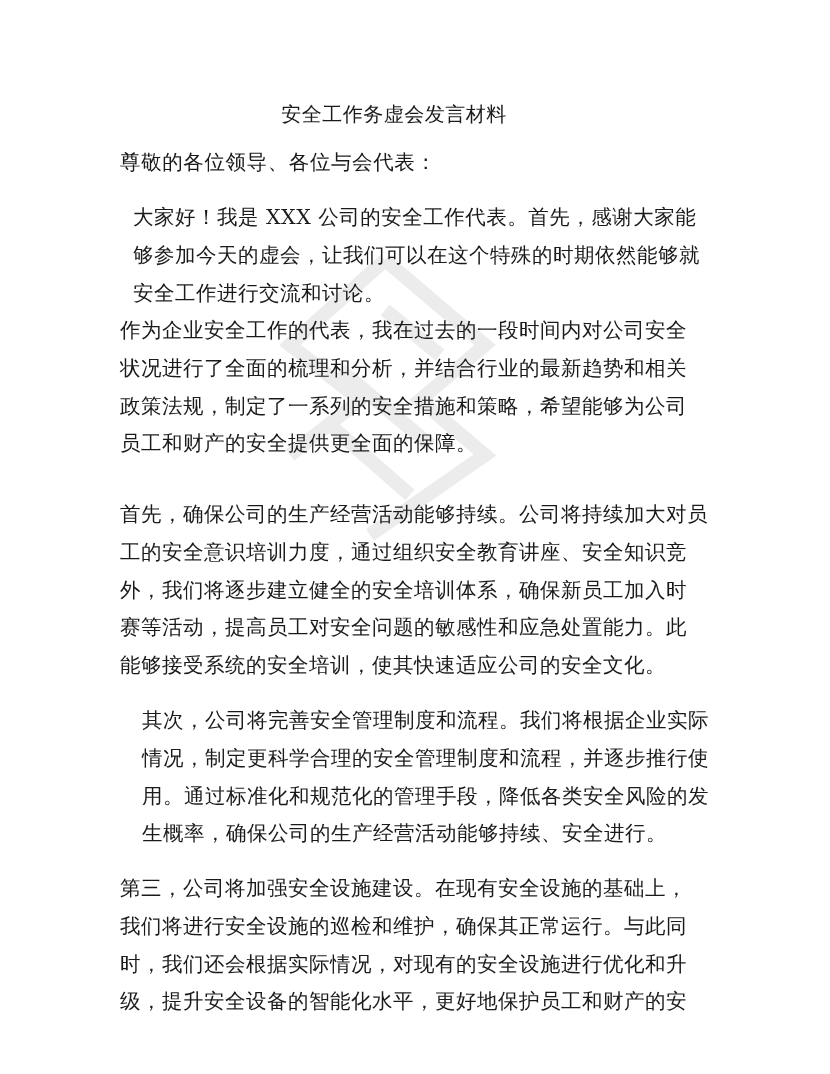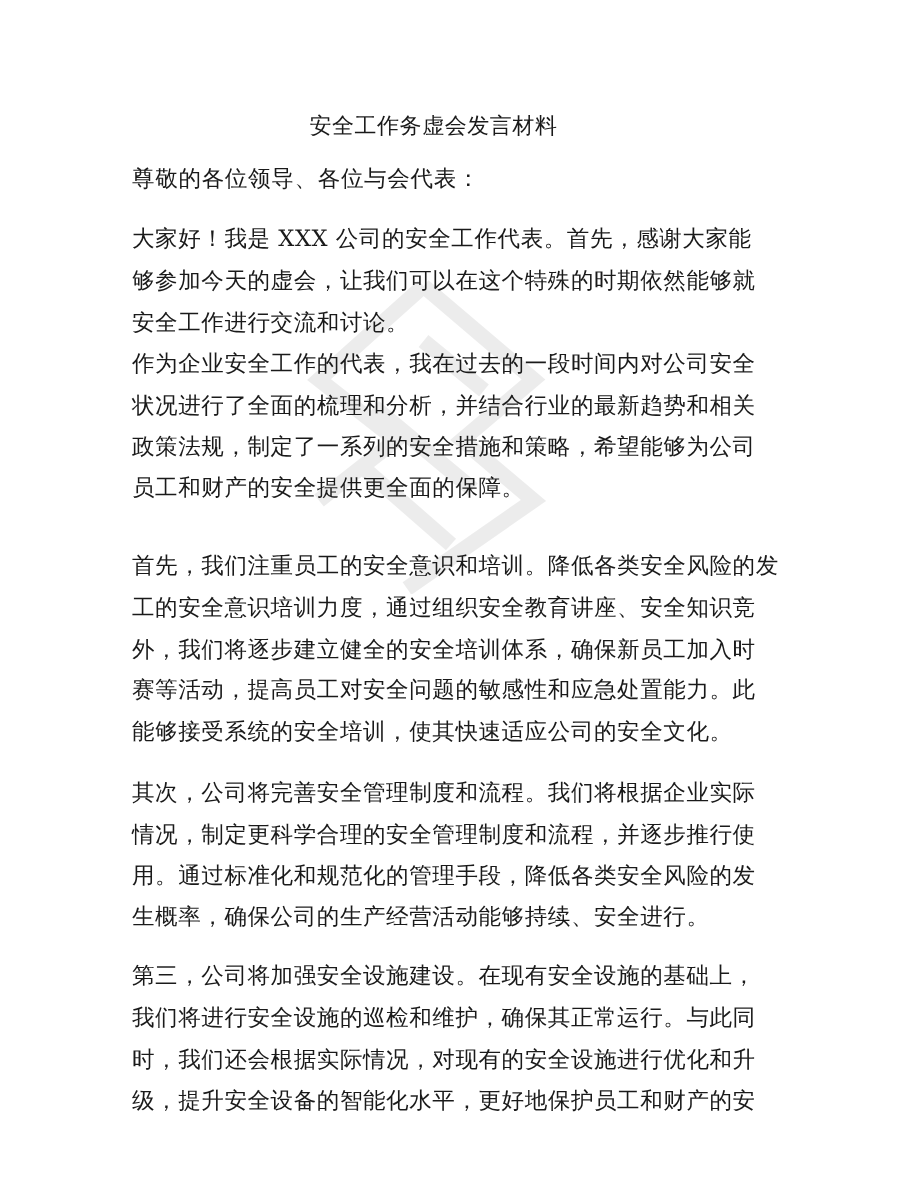--- a/index.html
+++ b/index.html
@@ -55,24 +55,24 @@
     left: 120px;
     width: 600px;
     font-size: 20.5px;
     line-height: 37.8px;
     letter-spacing: 0.5px;
   }
   .para .line {
     display: block;
     white-space: nowrap;
   }
-  #p1 { top: 199px; }
+  #p1 { top: 199px; margin-left: 13px; }
   #p2 { top: 312px; }
   #p3 { top: 496px; }
-  #p4 { top: 702px; }
+  #p4 { top: 702px; margin-left: 22px; }
   #p5 { top: 870px; font-family: Liberation Serif, serif; }
 </style>
 </head>
 <body>
 
 <div class="page">
 
   <svg class="watermark" viewBox="0 0 230 290" xmlns="http://www.w3.org/2000/svg">
     <g fill="none" stroke="#000" stroke-width="14" stroke-linejoin="miter">
       <path d="M115 10 L215 95 L150 150 L215 205 L100 285"></path>
@@ -94,21 +94,21 @@
   </div>
 
   <div class="para" id="p2">
     <span class="line">作为企业安全工作的代表，我在过去的一段时间内对公司安全</span>
     <span class="line">状况进行了全面的梳理和分析，并结合行业的最新趋势和相关</span>
     <span class="line">政策法规，制定了一系列的安全措施和策略，希望能够为公司</span>
     <span class="line">员工和财产的安全提供更全面的保障。</span>
   </div>
 
   <div class="para" id="p3">
-    <span class="line">首先，我们注重员工的安全意识和培训。降低各类安全风险的发</span>
+    <span class="line">首先，确保公司的生产经营活动能够持续。公司将持续加大对员</span>
     <span class="line">工的安全意识培训力度，通过组织安全教育讲座、安全知识竞</span>
     <span class="line">外，我们将逐步建立健全的安全培训体系，确保新员工加入时</span>
     <span class="line">赛等活动，提高员工对安全问题的敏感性和应急处置能力。此</span>
     <span class="line">能够接受系统的安全培训，使其快速适应公司的安全文化。</span>
   </div>
 
   <div class="para" id="p4">
     <span class="line">其次，公司将完善安全管理制度和流程。我们将根据企业实际</span>
     <span class="line">情况，制定更科学合理的安全管理制度和流程，并逐步推行使</span>
     <span class="line">用。通过标准化和规范化的管理手段，降低各类安全风险的发</span>

